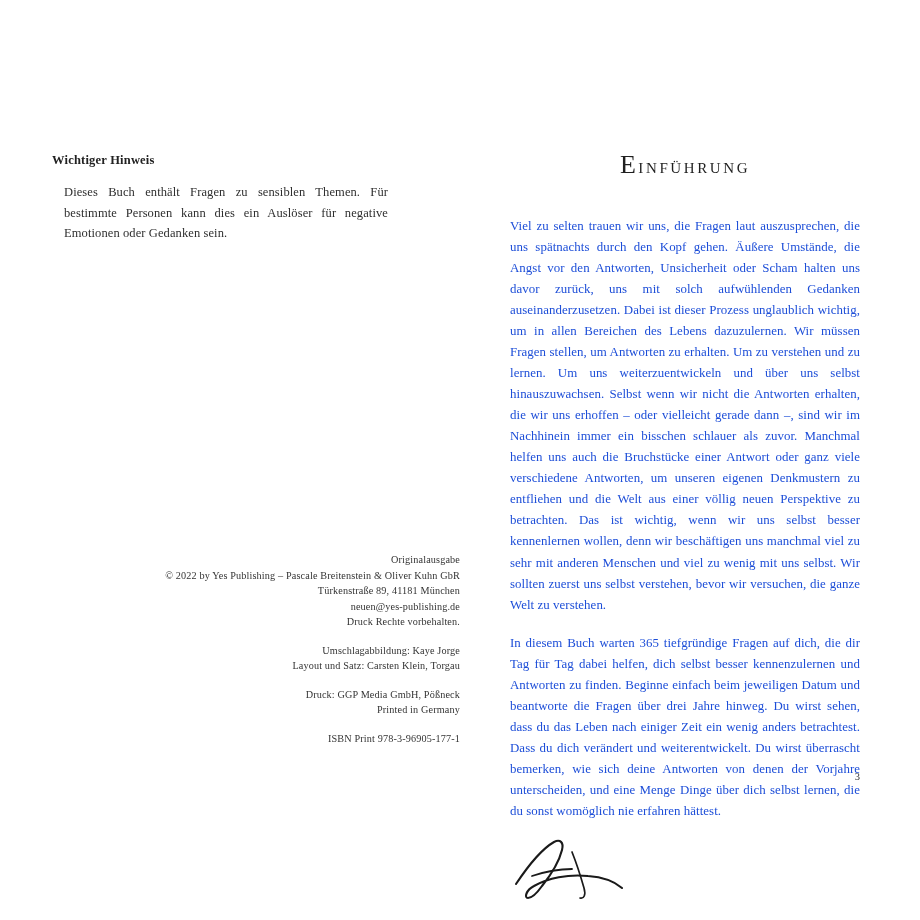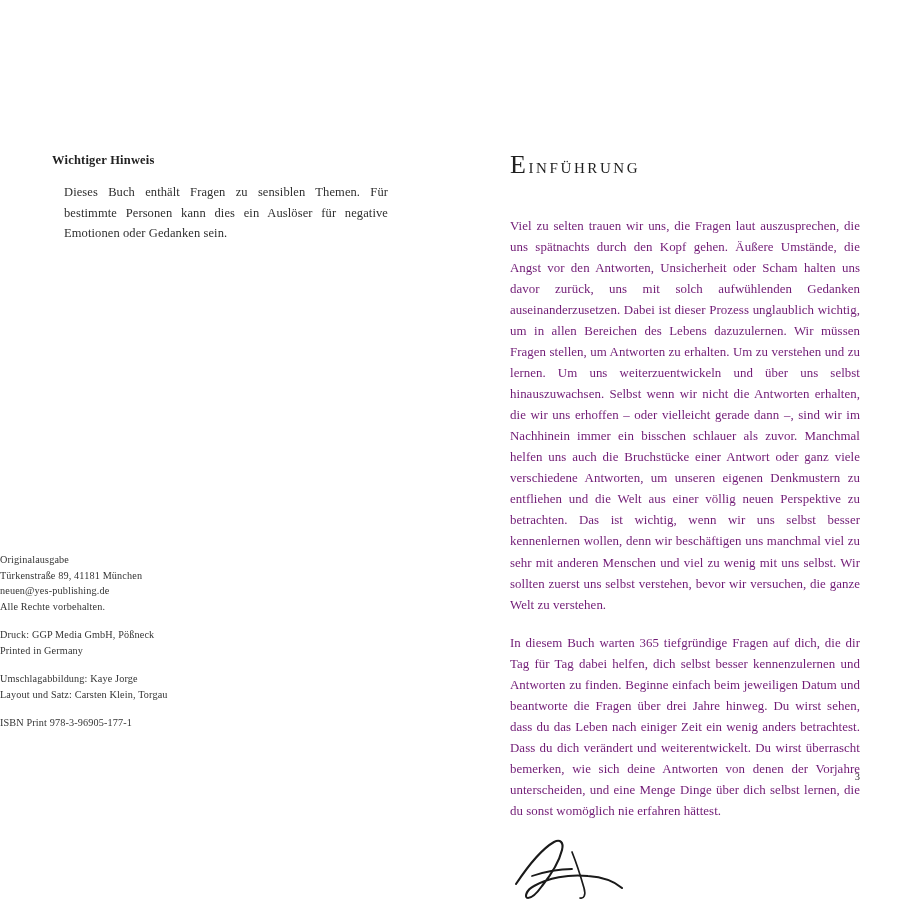--- a/index.html
+++ b/index.html
@@ -53,55 +53,55 @@
   }
   .notice-body {
     margin: 12px;
   }
 
   .imprint {
     position: absolute;
     left: 0;
     right: 0;
     top: 552px;
-    text-align: left;
+    text-align: right;
     font-size: 10.2px;
     line-height: 1.52;
     color: #333;
     letter-spacing: 0.15px;
   }
   .imprint-block {
     margin-bottom: 13px;
   }
   .imprint-block:last-child {
     margin-bottom: 0;
   }
   .imprint-line {
     display: block;
     white-space: nowrap;
   }
 
   
   .chapter-title {
-    text-align: left;
+    text-align: center;
     font-size: 21px;
     letter-spacing: 2.6px;
     color: #1f1f1f;
     margin: 0 0 36px 0;
     font-variant: small-caps;
     font-weight: normal;
   }
   .chapter-title .dropcap {
     font-size: 26px;
   }
   .body-text p {
     font-size: 12.9px;
     line-height: 1.63;
     text-align: justify;
-    color: #701a75;
+    color: #1d4ed8;
     margin: 0 0 17px 0;
     letter-spacing: 0.05px;
     hyphens: auto;
   }
   .body-text p:last-child {
     margin-bottom: 6px;
   }
 
   .signature {
     margin-top: 14px;
@@ -129,33 +129,34 @@
 
     <div class="notice">
       <div class="notice-title">Wichtiger Hinweis</div>
       <p class="notice-body">Dieses Buch enthält Fragen zu sensiblen Themen. Für bestimmte Personen kann dies ein Auslöser für negative Emotionen oder Gedanken sein.</p>
     </div>
 
     <div class="imprint">
 
       <div class="imprint-block">
         <span class="imprint-line">Originalausgabe</span>
+        <span class="imprint-line">© 2022 by Yes Publishing – Pascale Breitenstein &amp; Oliver Kuhn GbR</span>
         <span class="imprint-line">Türkenstraße 89, 41181 München</span>
         <span class="imprint-line">neuen@yes-publishing.de</span>
-        <span class="imprint-line">Alle Rechte vorbehalten.</span>
+        <span class="imprint-line">Druck Rechte vorbehalten.</span>
+      </div>
+
+      <div class="imprint-block">
+        <span class="imprint-line">Umschlagabbildung: Kaye Jorge</span>
+        <span class="imprint-line">Layout und Satz: Carsten Klein, Torgau</span>
       </div>
 
       <div class="imprint-block">
         <span class="imprint-line">Druck: GGP Media GmbH, Pößneck</span>
         <span class="imprint-line">Printed in Germany</span>
-      </div>
-
-      <div class="imprint-block">
-        <span class="imprint-line">Umschlagabbildung: Kaye Jorge</span>
-        <span class="imprint-line">Layout und Satz: Carsten Klein, Torgau</span>
       </div>
 
       <div class="imprint-block">
         <span class="imprint-line">ISBN Print 978-3-96905-177-1</span>
       </div>
 
     </div>
   </div>
 
   <div class="page page-right">

